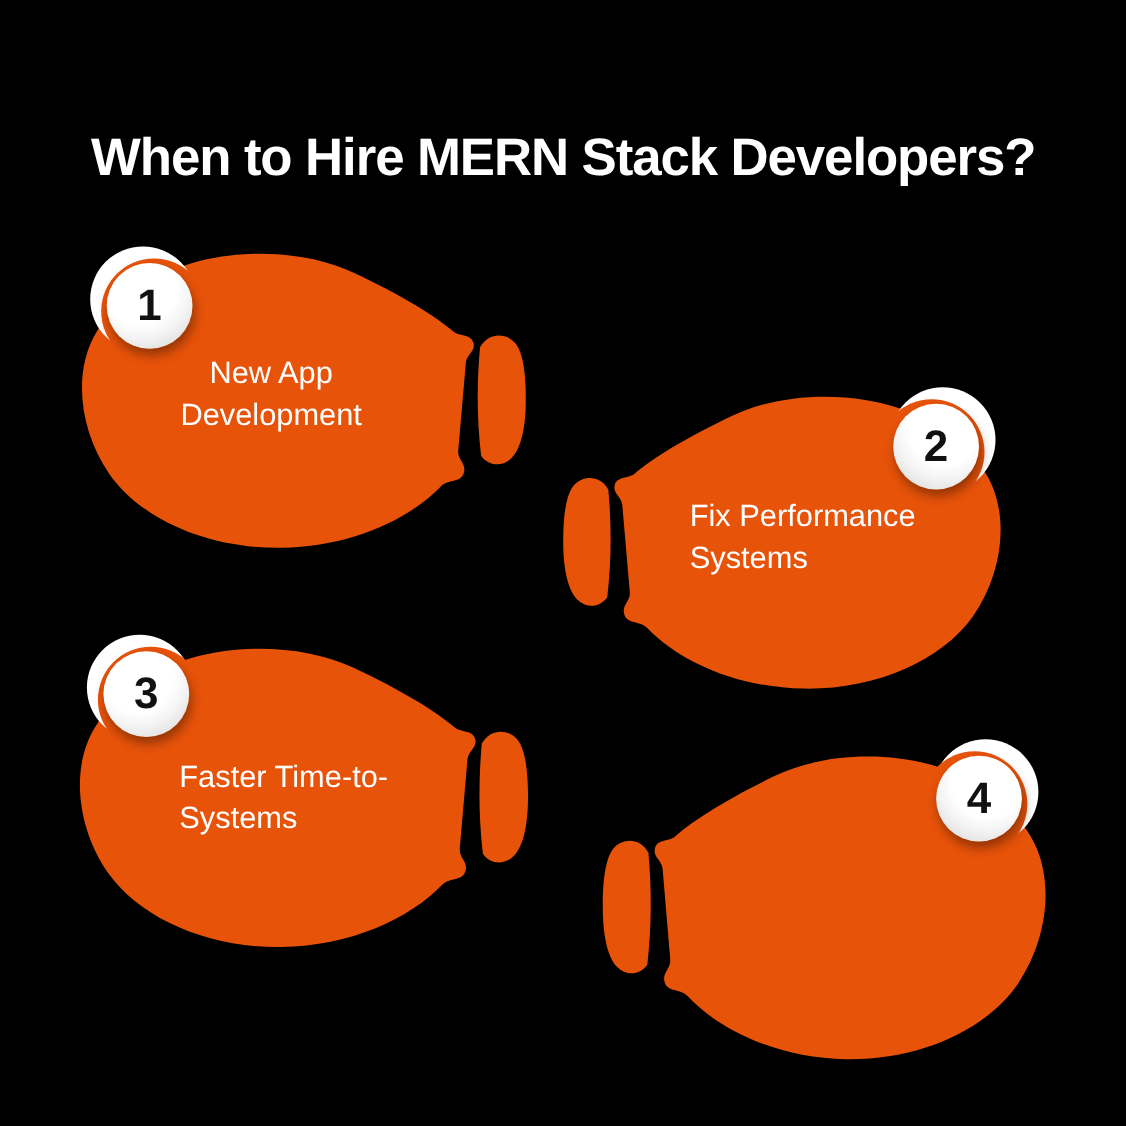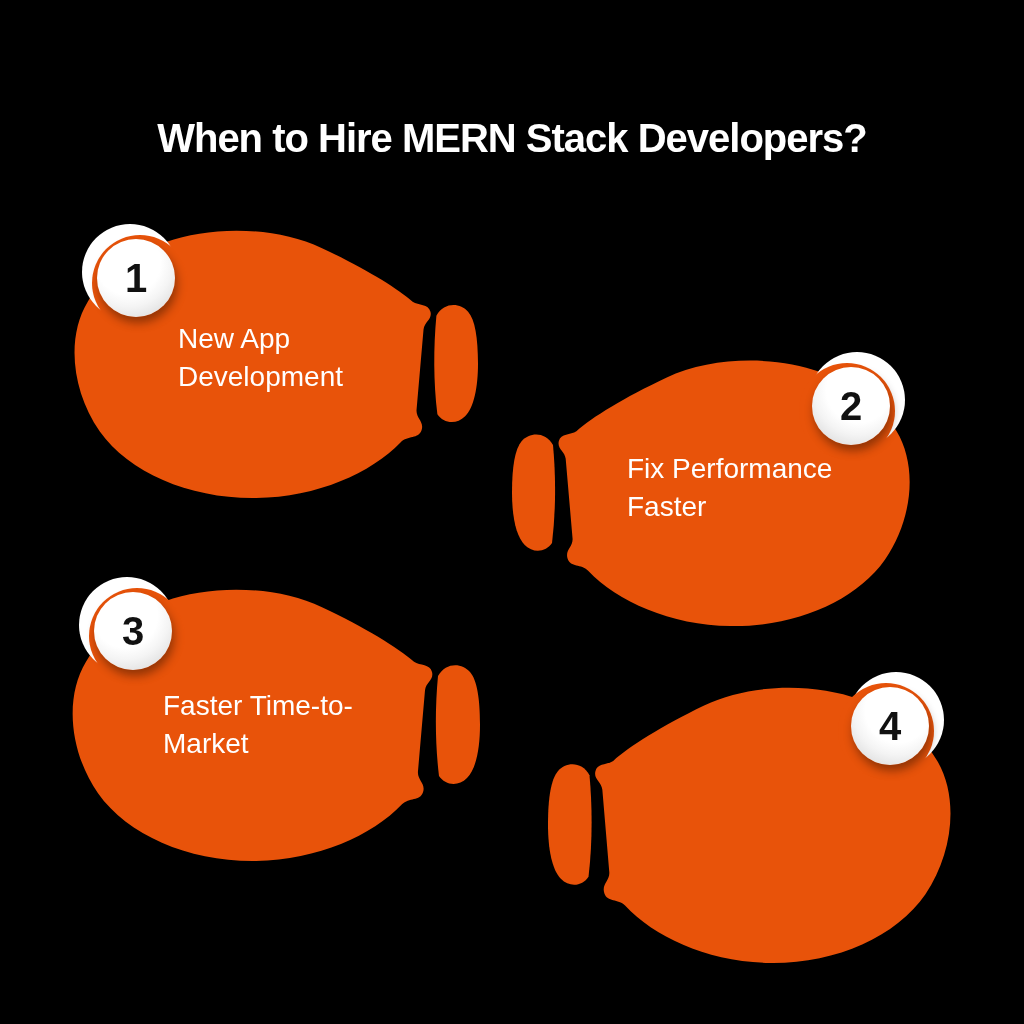--- a/index.html
+++ b/index.html
@@ -10,21 +10,21 @@
   }
   html,body{margin:0;padding:0;background:var(--background);}
   #canvas{
     position:relative;width:1024px;height:1024px;margin:0 auto;
     background:var(--background);overflow:hidden;
     font-family:"Liberation Sans", sans-serif;
   }
   .title{
     position:absolute;top:116px;left:0;right:0;
     text-align:center;color:var(--text);
-    font-size:40px;font-weight:bold;letter-spacing:-1px;
+    font-size:48px;font-weight:bold;letter-spacing:-1px;
   }
   .blob-group{position:absolute;}
   .blob-svg{position:absolute;left:0;top:0;width:100%;height:100%;overflow:visible;}
   .blob-svg path{fill:var(--blob);}
   .blob-svg.flip{transform:scaleX(-1);}
   .label{
     position:absolute;color:var(--text);
     font-size:28px;line-height:38px;font-weight:400;
     white-space:pre-line;
   }
@@ -61,54 +61,54 @@
       <path d="M 105 16 C 150 0 215 0 262 22 C 305 42 338 62 354 76 C 360 80 370 78 372 86 C 374 94 366 96 365 104 L 358 184 C 357 193 366 196 363 205 C 360 214 349 210 342 217 C 312 248 258 272 196 273 C 130 274 68 248 38 206 C 10 166 4 112 26 76 C 48 40 70 28 105 16 Z"></path>
       <path d="M 378 90 C 386 76 402 77 410 86 C 417 94 420 112 420 138 C 420 162 416 182 407 191 C 398 200 385 198 379 189 C 375 156 375 122 378 90 Z"></path>
     </svg>
     <div class="badge" style="left:35px;top:13px;">
       <span class="glow"></span>
       <span class="cover"></span>
       <span class="circle">
         <span class="num">1</span>
       </span>
     </div>
-    <div class="label" style="left:116px;top:94px;">New App
+    <div class="label" style="left:102px;top:94px;text-align:center;">New App
 Development</div>
   </div>
 
   <div class="blob-group" style="left:512px;top:356px;width:410px;height:272px;">
     <svg class="blob-svg flip" viewBox="0 0 420 275" preserveAspectRatio="none" aria-hidden="true">
       <path d="M 105 16 C 150 0 215 0 262 22 C 305 42 338 62 354 76 C 360 80 370 78 372 86 C 374 94 366 96 365 104 L 358 184 C 357 193 366 196 363 205 C 360 214 349 210 342 217 C 312 248 258 272 196 273 C 130 274 68 248 38 206 C 10 166 4 112 26 76 C 48 40 70 28 105 16 Z"></path>
       <path d="M 378 90 C 386 76 402 77 410 86 C 417 94 420 112 420 138 C 420 162 416 182 407 191 C 398 200 385 198 379 189 C 375 156 375 122 378 90 Z"></path>
     </svg>
     <div class="badge right" style="left:300px;top:11px;">
       <span class="glow"></span>
       <span class="cover"></span>
       <span class="circle">
         <span class="num">2</span>
       </span>
     </div>
     <div class="label" style="left:115px;top:94px;">Fix Performance
-Faster</div>
+Systems</div>
   </div>
 
   <div class="blob-group" style="left:60px;top:585px;width:420px;height:278px;">
     <svg class="blob-svg" viewBox="0 0 420 275" preserveAspectRatio="none" aria-hidden="true">
       <path d="M 105 16 C 150 0 215 0 262 22 C 305 42 338 62 354 76 C 360 80 370 78 372 86 C 374 94 366 96 365 104 L 358 184 C 357 193 366 196 363 205 C 360 214 349 210 342 217 C 312 248 258 272 196 273 C 130 274 68 248 38 206 C 10 166 4 112 26 76 C 48 40 70 28 105 16 Z"></path>
       <path d="M 378 90 C 386 76 402 77 410 86 C 417 94 420 112 420 138 C 420 162 416 182 407 191 C 398 200 385 198 379 189 C 375 156 375 122 378 90 Z"></path>
     </svg>
     <div class="badge" style="left:34px;top:7px;">
       <span class="glow"></span>
       <span class="cover"></span>
       <span class="circle">
         <span class="num">3</span>
       </span>
     </div>
     <div class="label" style="left:103px;top:102px;">Faster Time-to-
-Market</div>
+Systems</div>
   </div>
 
   <div class="blob-group" style="left:548px;top:683px;width:415px;height:282px;">
     <svg class="blob-svg flip" viewBox="0 0 420 275" preserveAspectRatio="none" aria-hidden="true">
       <path d="M 105 16 C 150 0 215 0 262 22 C 305 42 338 62 354 76 C 360 80 370 78 372 86 C 374 94 366 96 365 104 L 358 184 C 357 193 366 196 363 205 C 360 214 349 210 342 217 C 312 248 258 272 196 273 C 130 274 68 248 38 206 C 10 166 4 112 26 76 C 48 40 70 28 105 16 Z"></path>
       <path d="M 378 90 C 386 76 402 77 410 86 C 417 94 420 112 420 138 C 420 162 416 182 407 191 C 398 200 385 198 379 189 C 375 156 375 122 378 90 Z"></path>
     </svg>
     <div class="badge right" style="left:303px;top:4px;">
       <span class="glow"></span>
       <span class="cover"></span>

